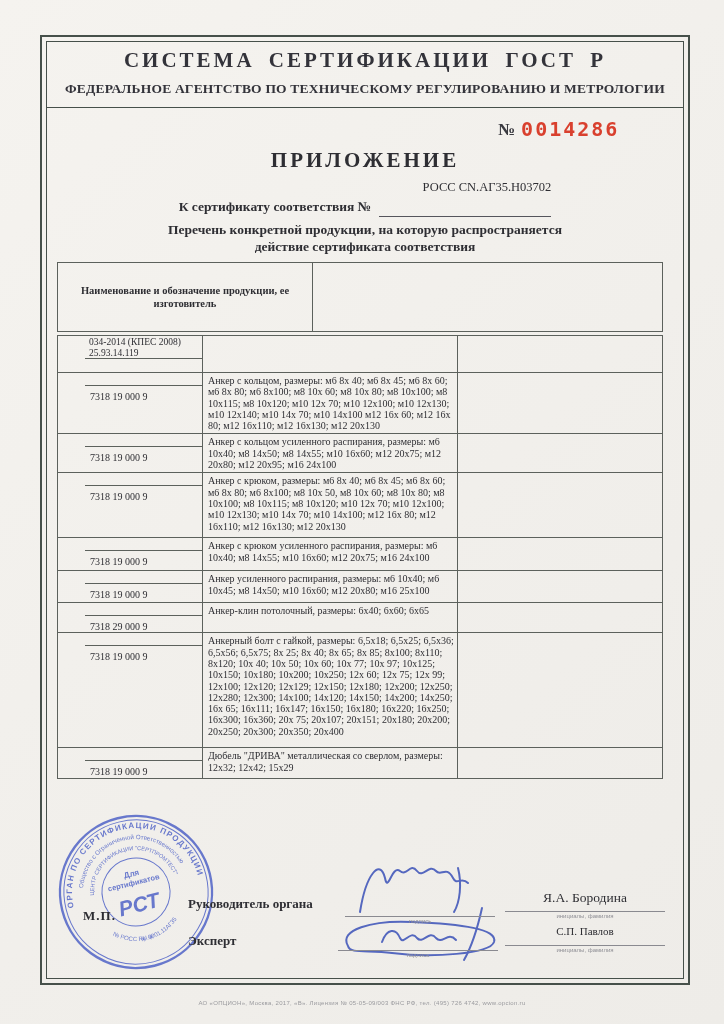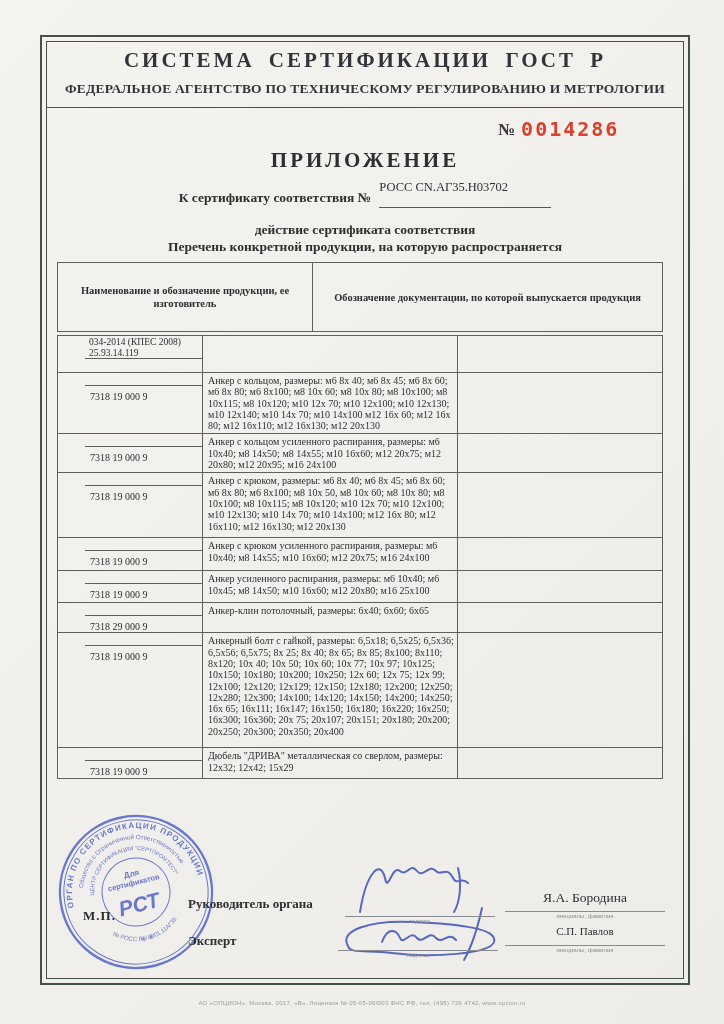--- a/index.html
+++ b/index.html
@@ -32,22 +32,22 @@
   .form-no{position:absolute;left:498px;top:117px;display:flex;align-items:flex-start;gap:6px;}
   .form-no .no-sign{font-size:17px;font-weight:bold;color:#3a3a40;margin-top:3px;}
   .form-no .no-digits{font-family:"DejaVu Sans Mono", monospace;font-size:20px;font-weight:bold;
     color:var(--red);letter-spacing:2px;}
 
   .doc-title{position:absolute;left:46px;top:148px;width:638px;text-align:center;
     font-size:21px;font-weight:bold;letter-spacing:3px;}
   .cert-line{position:absolute;left:46px;top:180px;width:638px;display:flex;
     justify-content:center;align-items:flex-end;}
   .cert-label{font-size:13.5px;font-weight:bold;padding-bottom:2px;}
-  .cert-num-box{width:172px;margin-left:8px;border-bottom:1px solid #55555c;text-align:left;
-    font-size:12.5px;padding-bottom:12px;}
+  .cert-num-box{width:172px;margin-left:8px;border-bottom:1px solid #55555c;text-align:right;
+    font-size:12.5px;padding-bottom:21px;}
   .list-title{position:absolute;left:46px;top:221px;width:638px;text-align:center;
     font-size:13.5px;font-weight:bold;line-height:17px;}
 
   
   .tbl{position:absolute;left:57px;top:262px;width:606px;font-size:10px;}
   .thead{display:flex;border:1px solid var(--line);height:70px;background:transparent;}
   .th1{width:118px;border-right:1px solid var(--line);display:flex;flex-direction:column;font-size:10.5px;font-weight:bold;}
   .th1-top{flex:1;border-bottom:1px solid var(--line);display:flex;align-items:center;padding-left:5px;}
   .th1-bot{flex:1;display:flex;align-items:center;padding-left:5px;}
   .th2{width:255px;border-right:1px solid var(--line);display:flex;align-items:center;justify-content:center;
@@ -103,28 +103,27 @@
   </div>
 
   <div class="doc-title">ПРИЛОЖЕНИЕ</div>
 
   <div class="cert-line">
     <span class="cert-label">К сертификату соответствия №</span>
     <span class="cert-num-box">РОСС CN.АГ35.Н03702</span>
   </div>
 
   <div class="list-title">
+    <div>Перечень конкретной продукции,  на которую распространяется</div>
     <div>действие сертификата соответствия</div>
-    <div>Перечень конкретной продукции,  на которую распространяется</div>
   </div>
 
   <div class="tbl">
     <div class="thead">
       <div class="th2">Наименование и обозначение продукции, ее изготовитель</div>
-      <div class="th3">Обозначение документации, по которой выпускается продукция</div>
     </div>
 
     <div class="tbody">
       <div class="trow row0">
         <div class="c1">
           <div class="okblock">
             <div>034-2014 (КПЕС 2008)</div>
             <div>25.93.14.119</div>
           </div>
         </div>

